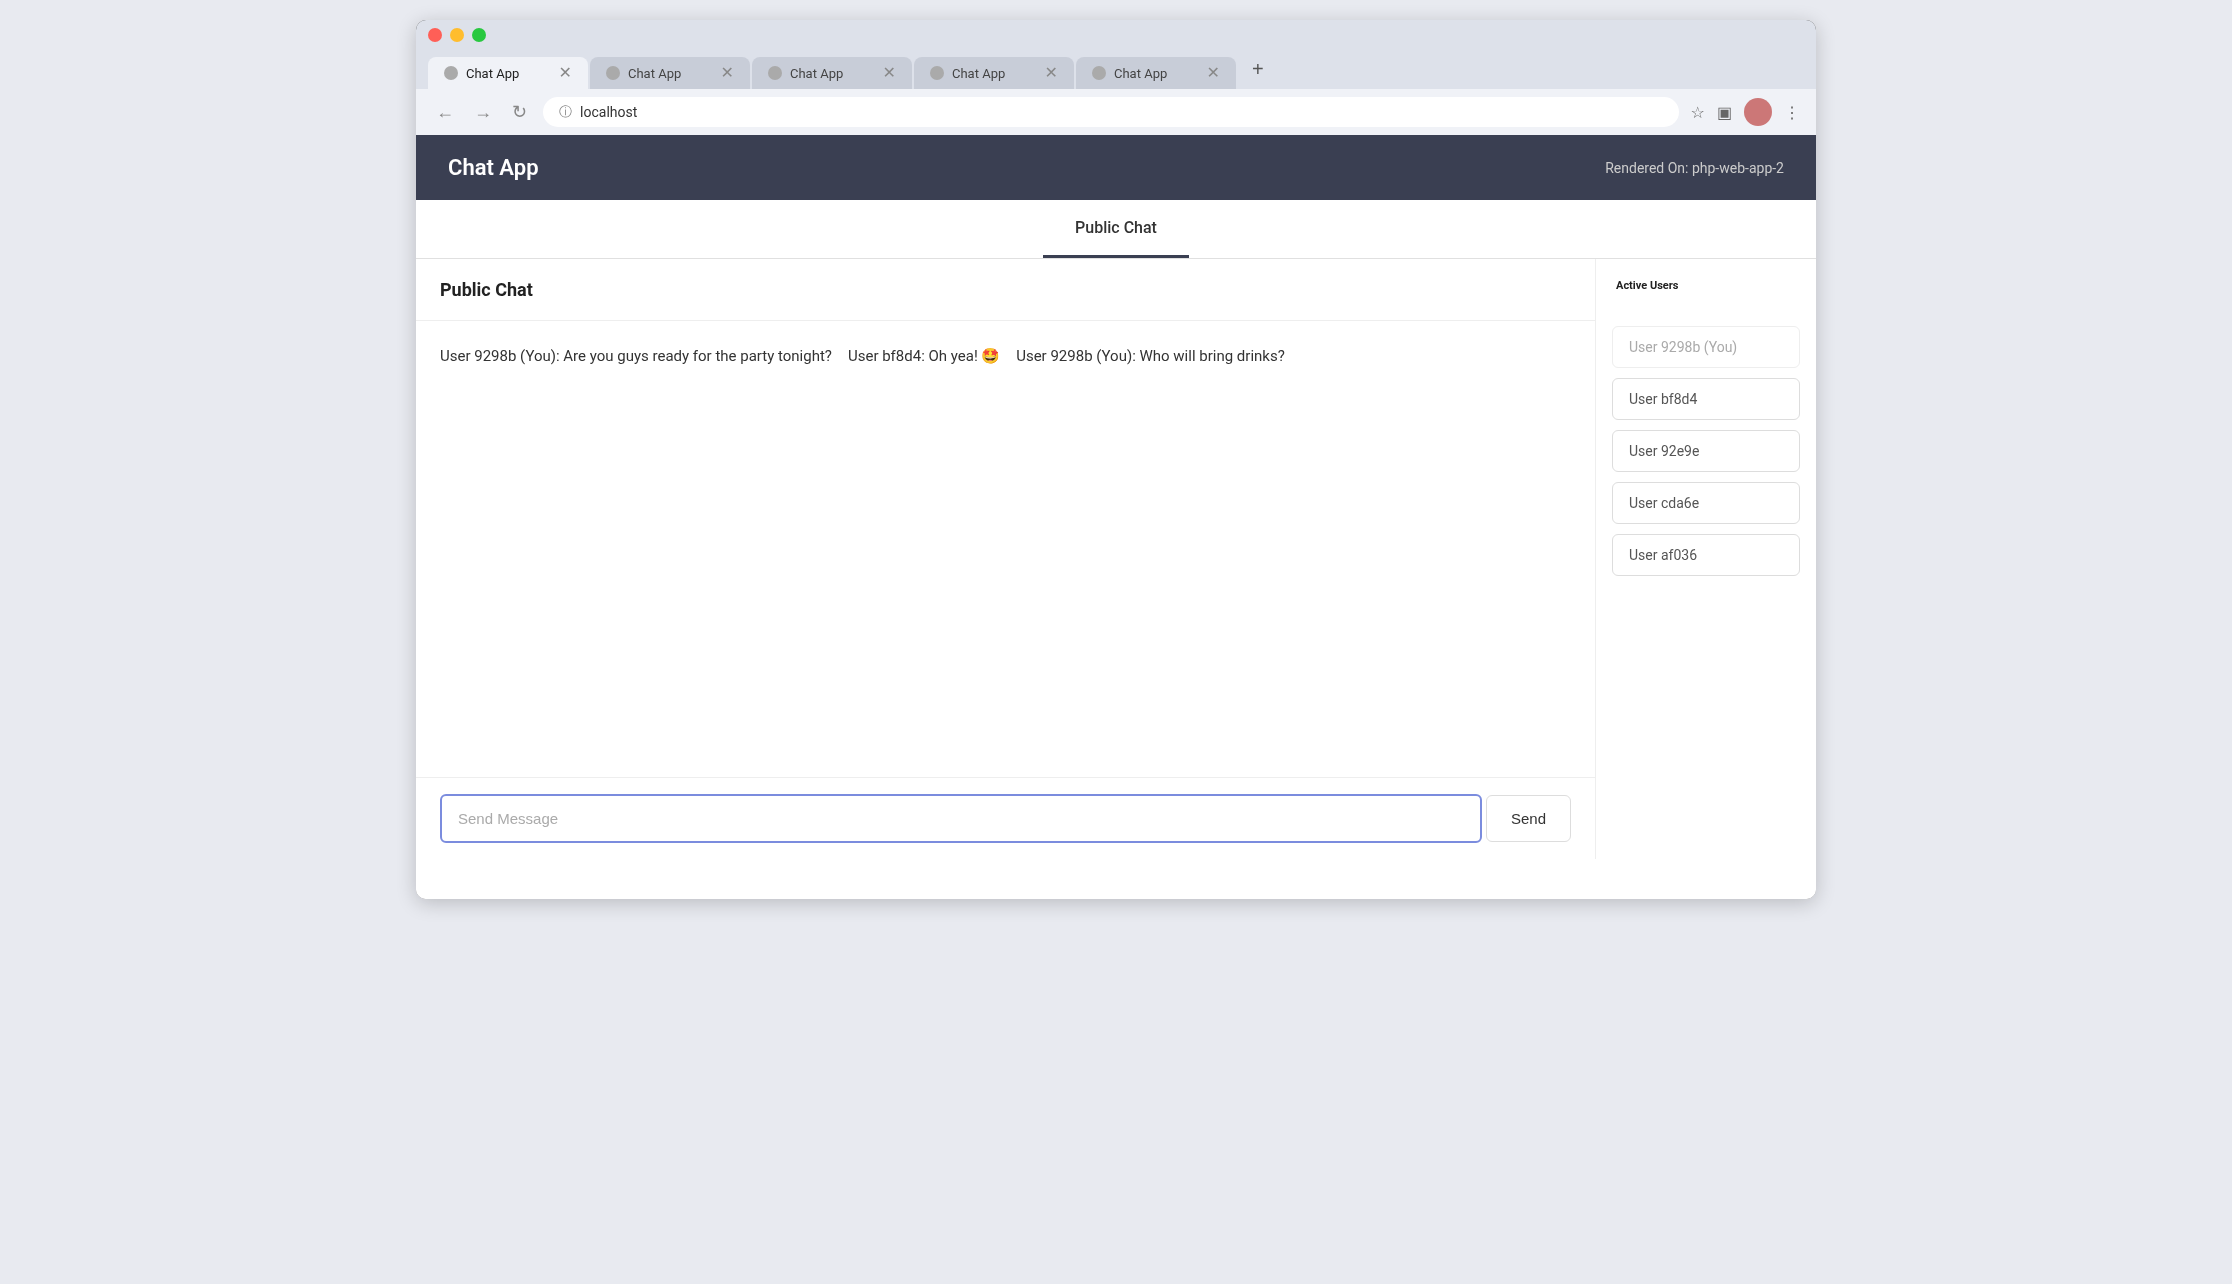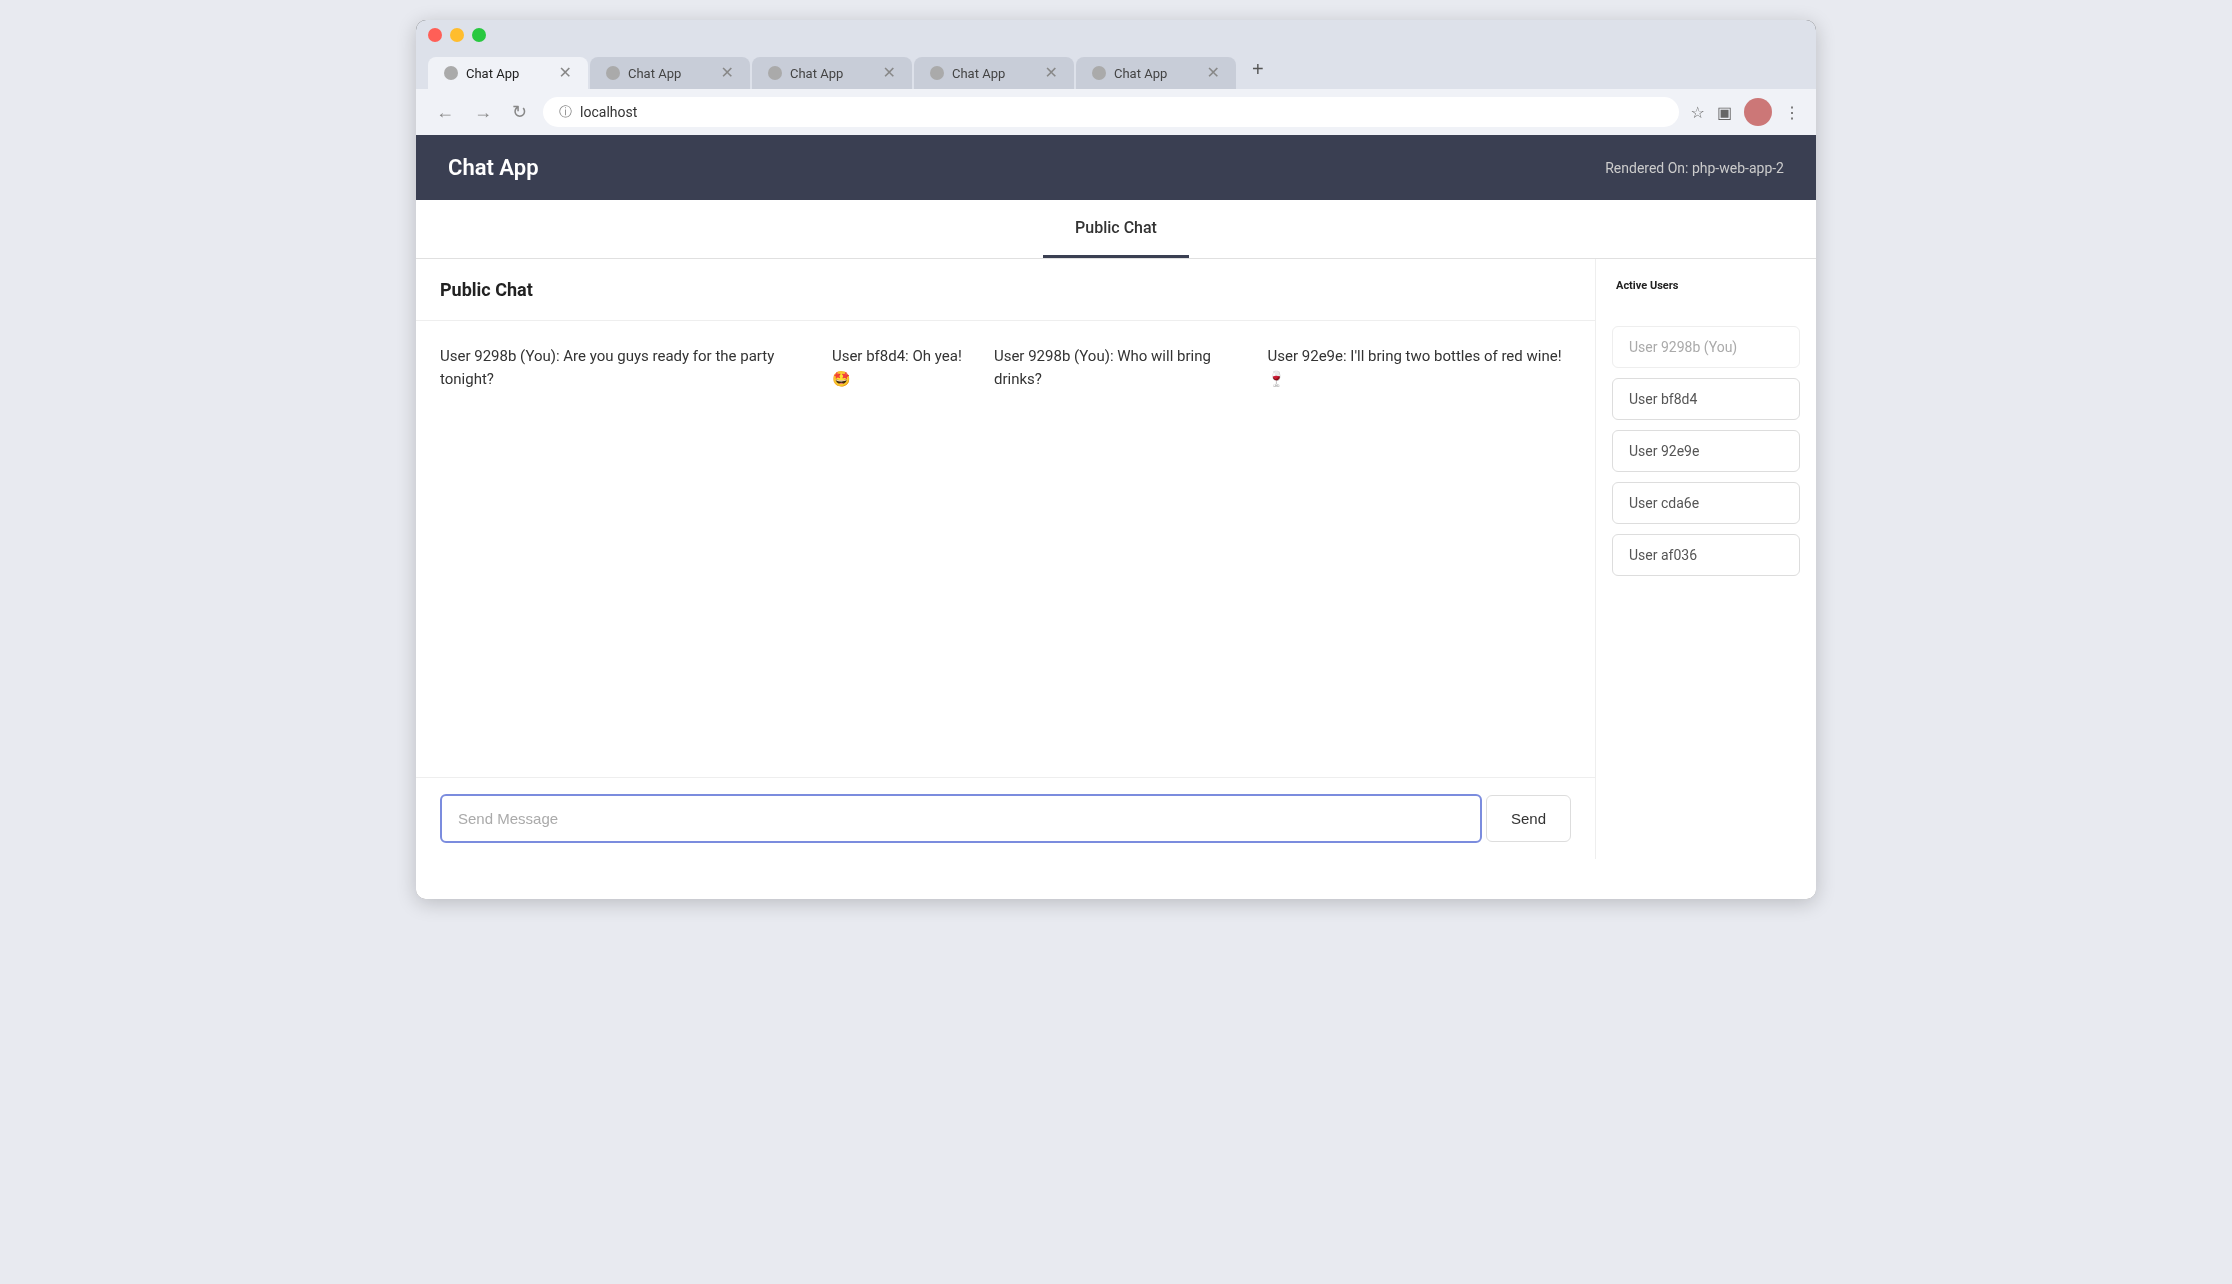--- a/index.html
+++ b/index.html
@@ -371,21 +371,20 @@
     <div class="chat-layout">
       <div class="chat-main">
         <div class="chat-header">
           <span class="chat-header-title">Public Chat</span>
         </div>
 
         <div class="messages-area">
           <div class="message">User 9298b (You): Are you guys ready for the party tonight?</div>
           <div class="message">User bf8d4: Oh yea! 🤩</div>
           <div class="message">User 9298b (You): Who will bring drinks?</div>
-          <div class="message">User 92e9e: I'll bring two bottles of red wine! 🍷</div>
         </div>
 
         <div class="message-input-row">
           <input class="message-input" type="text" placeholder="Send Message" style="">
           <button class="send-button">Send</button>
         </div>
       </div>
 
       <div class="sidebar">
         <div class="sidebar-header">Active Users</div>

